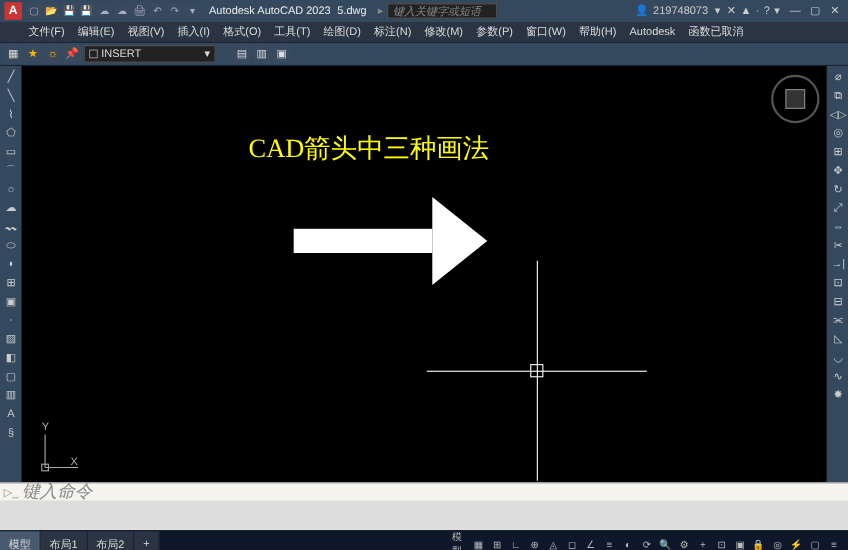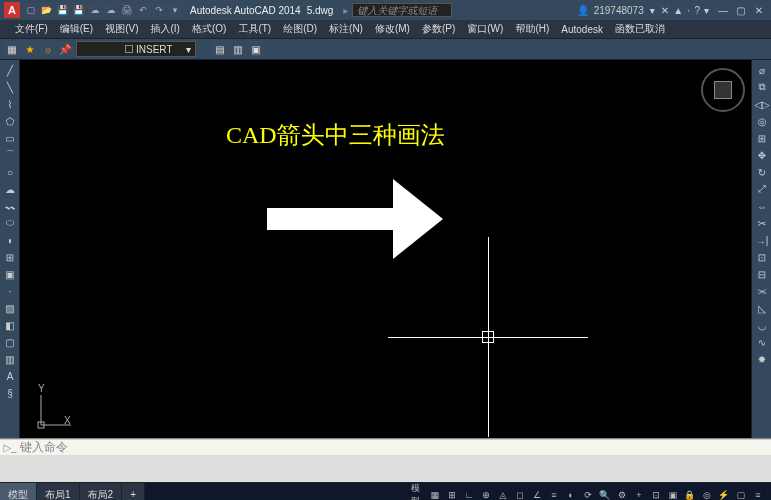--- a/index.html
+++ b/index.html
@@ -8,21 +8,21 @@
   .app-logo { width: 16px; height: 16px; background: #c33; color: #fff; display: flex; align-items: center; justify-content: center; font-weight: bold; font-size: 11px; margin-right: 4px; }
   .qat { display: flex; gap: 2px; margin-right: 8px; }
   .qat-btn { width: 14px; height: 14px; background: #3a4a5e; display: flex; align-items: center; justify-content: center; font-size: 9px; color: #aac; }
   .title-text { color: #eee; font-size: 10px; margin-right: 6px; }
   .search-box { background: #222; border: 1px solid #555; height: 14px; width: 100px; font-size: 10px; color: #888; padding: 0 4px; font-style: italic; }
   .spacer { flex: 1; }
   .user-area { display: flex; align-items: center; gap: 4px; font-size: 10px; color: #ccc; }
   .win-controls { display: flex; gap: 2px; margin-left: 6px; }
   .win-btn { width: 16px; height: 14px; display: flex; align-items: center; justify-content: center; font-size: 10px; color: #ccc; }
   
-  .menubar { height: 18px; background: #2b3442; display: flex; align-items: center; padding: 0 11px; gap: 4px; }
+  .menubar { height: 18px; background: #2b3442; display: flex; align-items: center; padding: 0 22px; gap: 4px; }
   .menu-item { color: #ddd; font-size: 10px; padding: 2px 4px; cursor: pointer; }
   
   .toolbar { height: 22px; background: #34495e; display: flex; align-items: center; padding: 0 4px; gap: 2px; border-top: 1px solid #1a232f; border-bottom: 1px solid #1a232f; }
   .tb-btn { width: 16px; height: 16px; background: #3a4a5e; display: flex; align-items: center; justify-content: center; font-size: 10px; color: #ddd; }
   .star { color: #ffb400; }
   .gear { color: #ffb400; }
   .layer-combo { background: #222; border: 1px solid #555; height: 16px; width: 120px; color: #ddd; font-size: 10px; padding: 0 4px; display: flex; align-items: center; justify-content: space-between; }
   
   .main-area { display: flex; height: 378px; }
   .left-tools { width: 20px; background: #34495e; display: flex; flex-direction: column; gap: 1px; padding: 2px; border-right: 1px solid #1a232f; }
@@ -49,21 +49,21 @@
   .doc-ctrls .win-btn { width: 14px; height: 12px; font-size: 9px; background: #2b3442; }
   
   .right-tools { width: 20px; background: #34495e; display: flex; flex-direction: column; gap: 1px; padding: 2px; border-left: 1px solid #1a232f; }
   
   .cmdline-block { height: 44px; background: #ddd; border-top: 1px solid #888; }
   .cmd-history { height: 28px; background: #f6f4ef; color: #222; font-size: 9px; font-family: SimSun, monospace; padding: 1px 4px; line-height: 1.05; white-space: pre; overflow: hidden; display:flex; align-items:center;}
   .cmd-history .hangle { width: 12px; display:flex; flex-direction:column; gap:1px; margin-right:3px;}
   .cmd-history .hangle span{width:10px;height:2px;background:#bbb;}
   .cmd-input-row { height: 16px; background: #f6f4ef; display: flex; align-items: center; padding: 0 4px; border-top:1px solid #ccc;}
   .cmd-icon { width: 12px; height: 12px; display: flex; align-items: center; justify-content: center; color: #888; font-size: 10px; margin-right: 4px; }
-  .cmd-input { flex:1; font-size: 12px; color: #888; font-family: SimSun, monospace; }
+  .cmd-input { flex:1; font-size: 16px; color: #888; font-style: italic; font-family: SimSun, monospace; }
   
   .statusbar { height: 24px; background: #0f172a; display: flex; align-items: center; border-top: 1px solid #1a232f; }
   .tabs { display: flex; height: 100%; }
   .tab { padding: 0 8px; font-size: 10px; color: #ddd; display: flex; align-items: center; border-right: 1px solid #1a232f; background: #2b3442; }
   .tab.active { background: #4a5a6e; }
   .status-icons { flex: 1; display: flex; justify-content: flex-end; align-items: center; gap: 3px; padding-right: 6px; }
   .status-icon { width: 14px; height: 14px; display: flex; align-items: center; justify-content: center; font-size: 9px; color: #bbb; }
 </style>
 </head>
 <body>
@@ -75,21 +75,21 @@
     <div class="qat-btn">📂</div>
     <div class="qat-btn">💾</div>
     <div class="qat-btn">💾</div>
     <div class="qat-btn">☁</div>
     <div class="qat-btn">☁</div>
     <div class="qat-btn">🖨</div>
     <div class="qat-btn">↶</div>
     <div class="qat-btn">↷</div>
     <div class="qat-btn">▾</div>
   </div>
-  <span class="title-text">Autodesk AutoCAD 2014</span>
+  <span class="title-text">Autodesk AutoCAD 2023</span>
   <span class="title-text">5.dwg</span>
   <span style="color:#888;margin:0 4px;">▸</span>
   <div class="search-box">键入关键字或短语</div>
   <div class="spacer"></div>
   <div class="user-area">
     <span>👤</span>
     <span>219748073</span>
     <span style="margin:0 2px;">▾</span>
     <span>✕</span>
     <span>▲</span>
@@ -120,21 +120,21 @@
   <div class="menu-item">Autodesk</div>
   <div class="menu-item">函数已取消</div>
 </div>
 
 <div class="toolbar">
   <div class="tb-btn">▦</div>
   <div class="tb-btn star">★</div>
   <div class="tb-btn gear">☼</div>
   <div class="tb-btn">📌</div>
   <div class="layer-combo">
-    <span style="display:flex;align-items:center;gap:3px;margin-left:44px;">
+    <span style="display:flex;align-items:center;gap:3px;">
         <span style="width:8px;height:8px;border:1px solid #888;"></span>
         <span>INSERT</span>
       </span>
     <span>▾</span>
   </div>
   <div style="width:12px;"></div>
   <div class="tb-btn">▤</div>
   <div class="tb-btn">▥</div>
   <div class="tb-btn">▣</div>
 </div>

